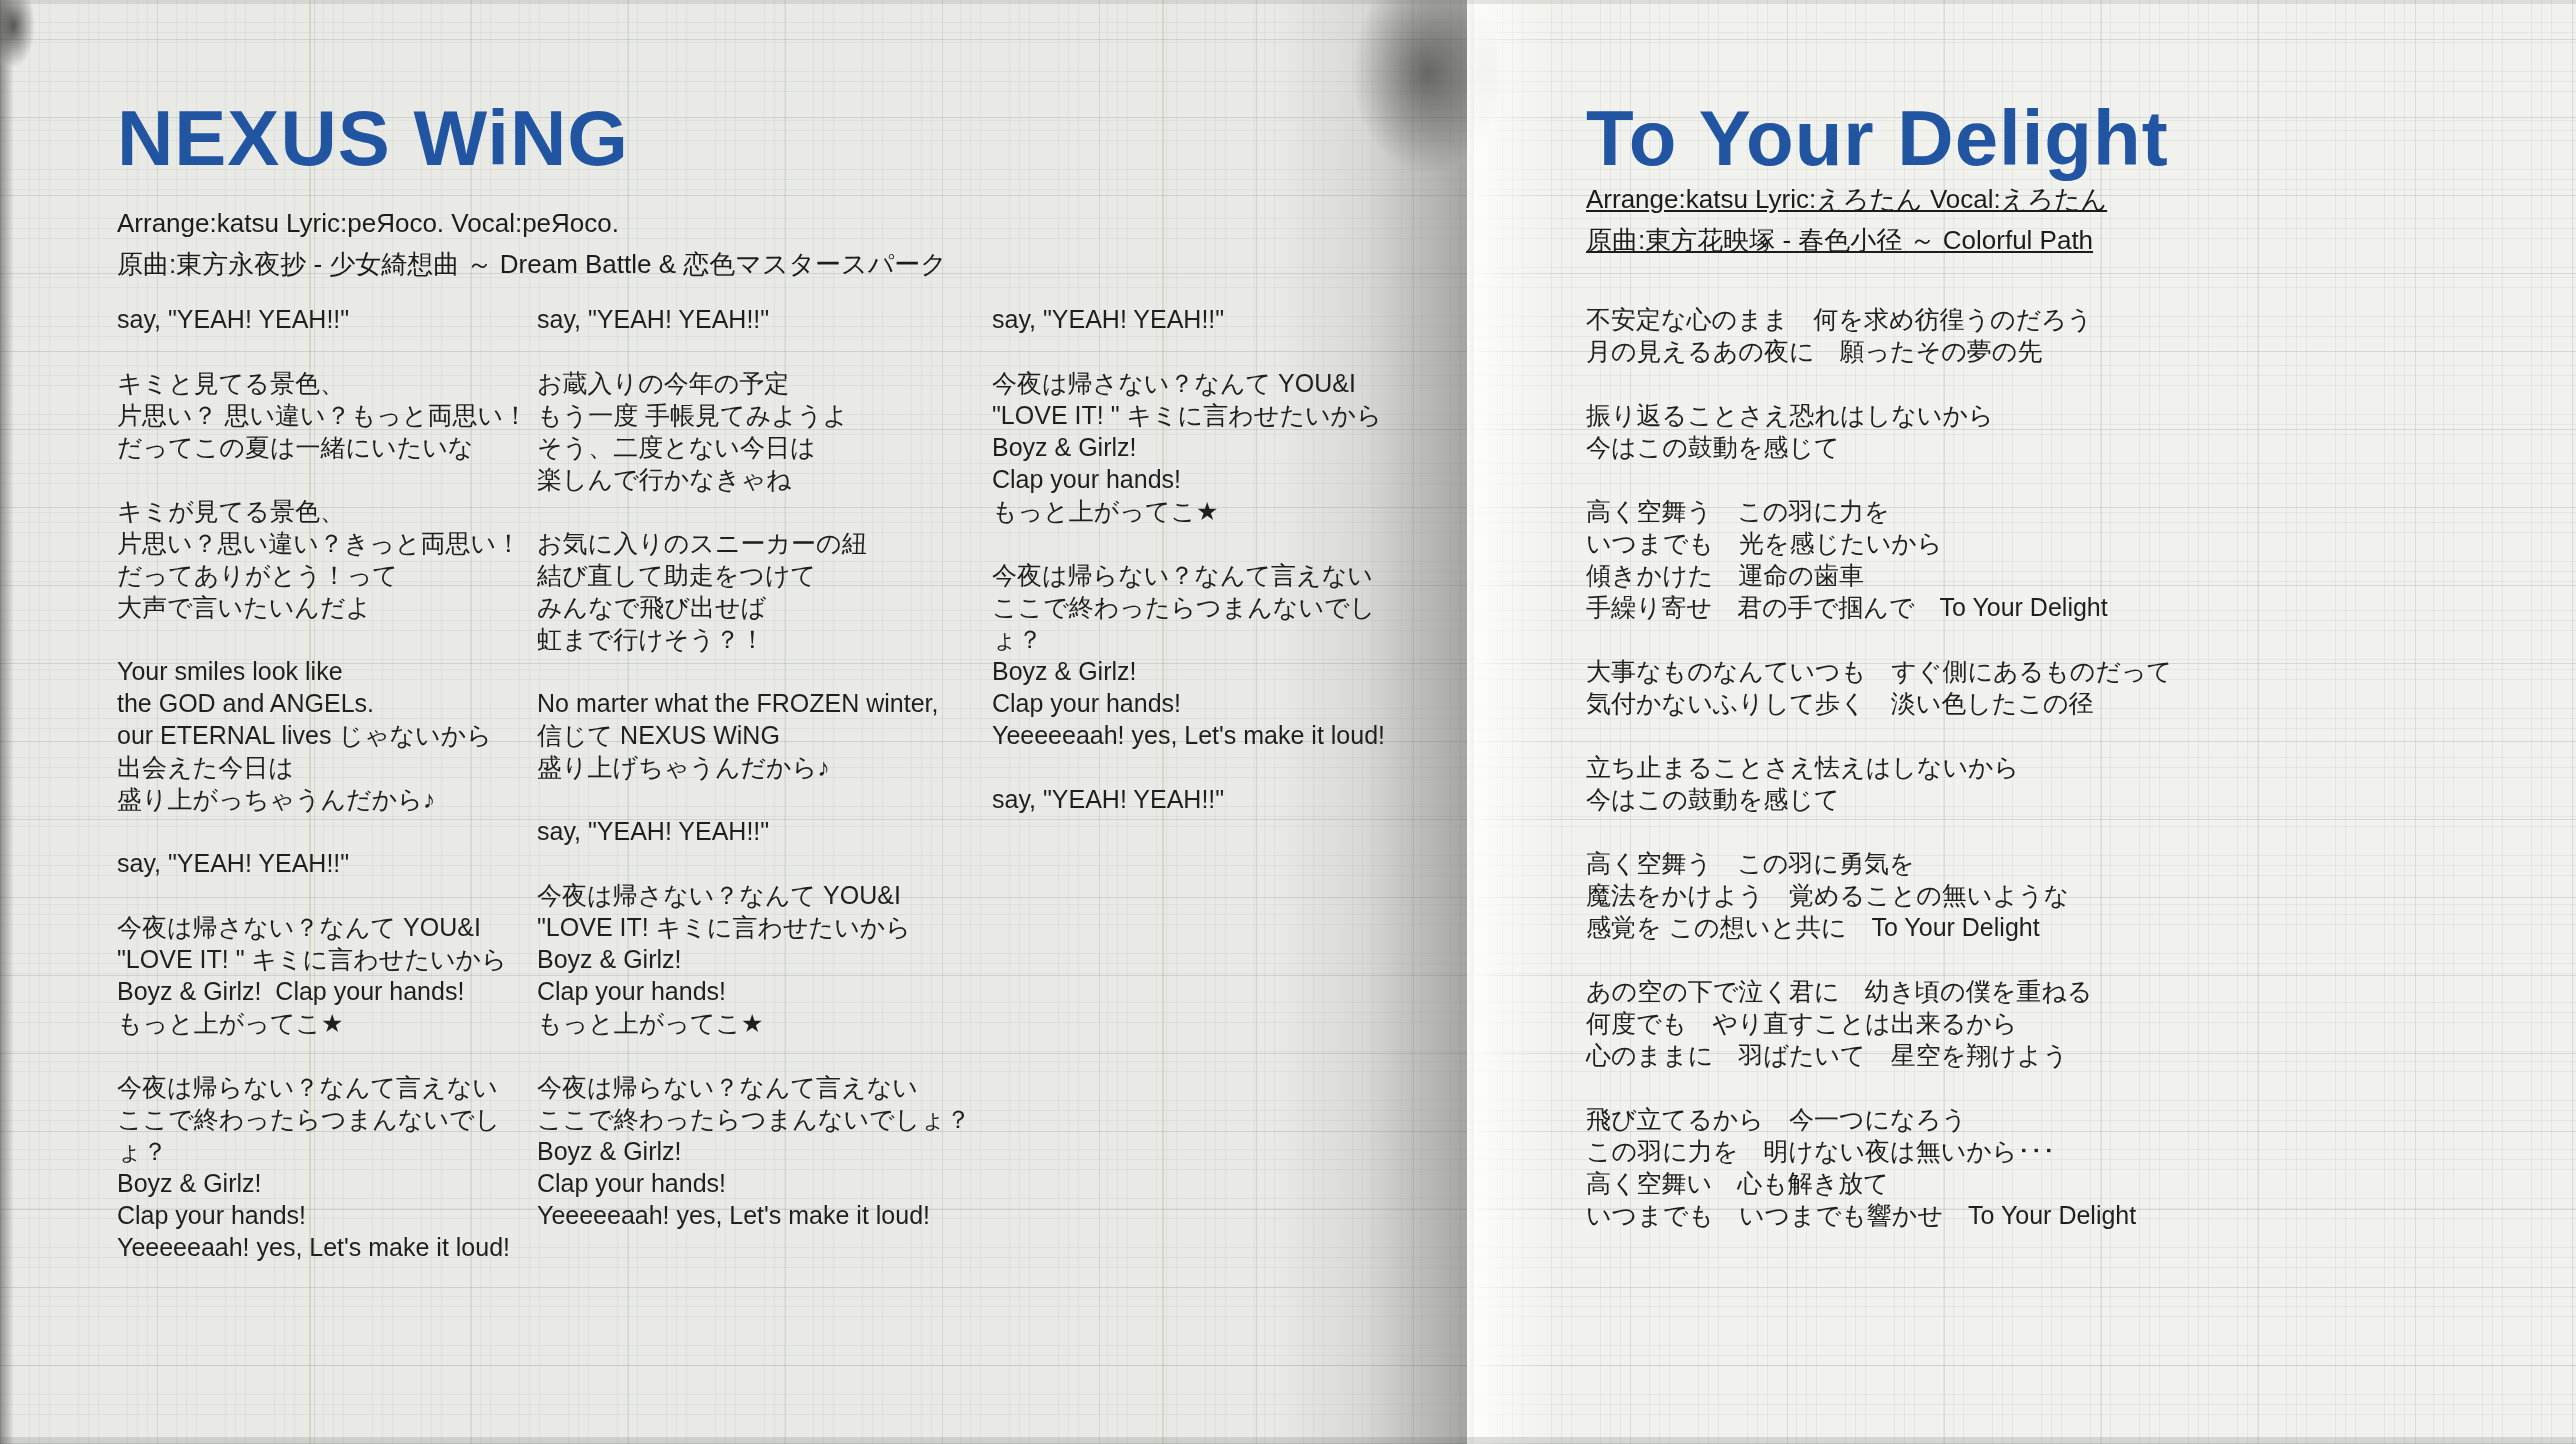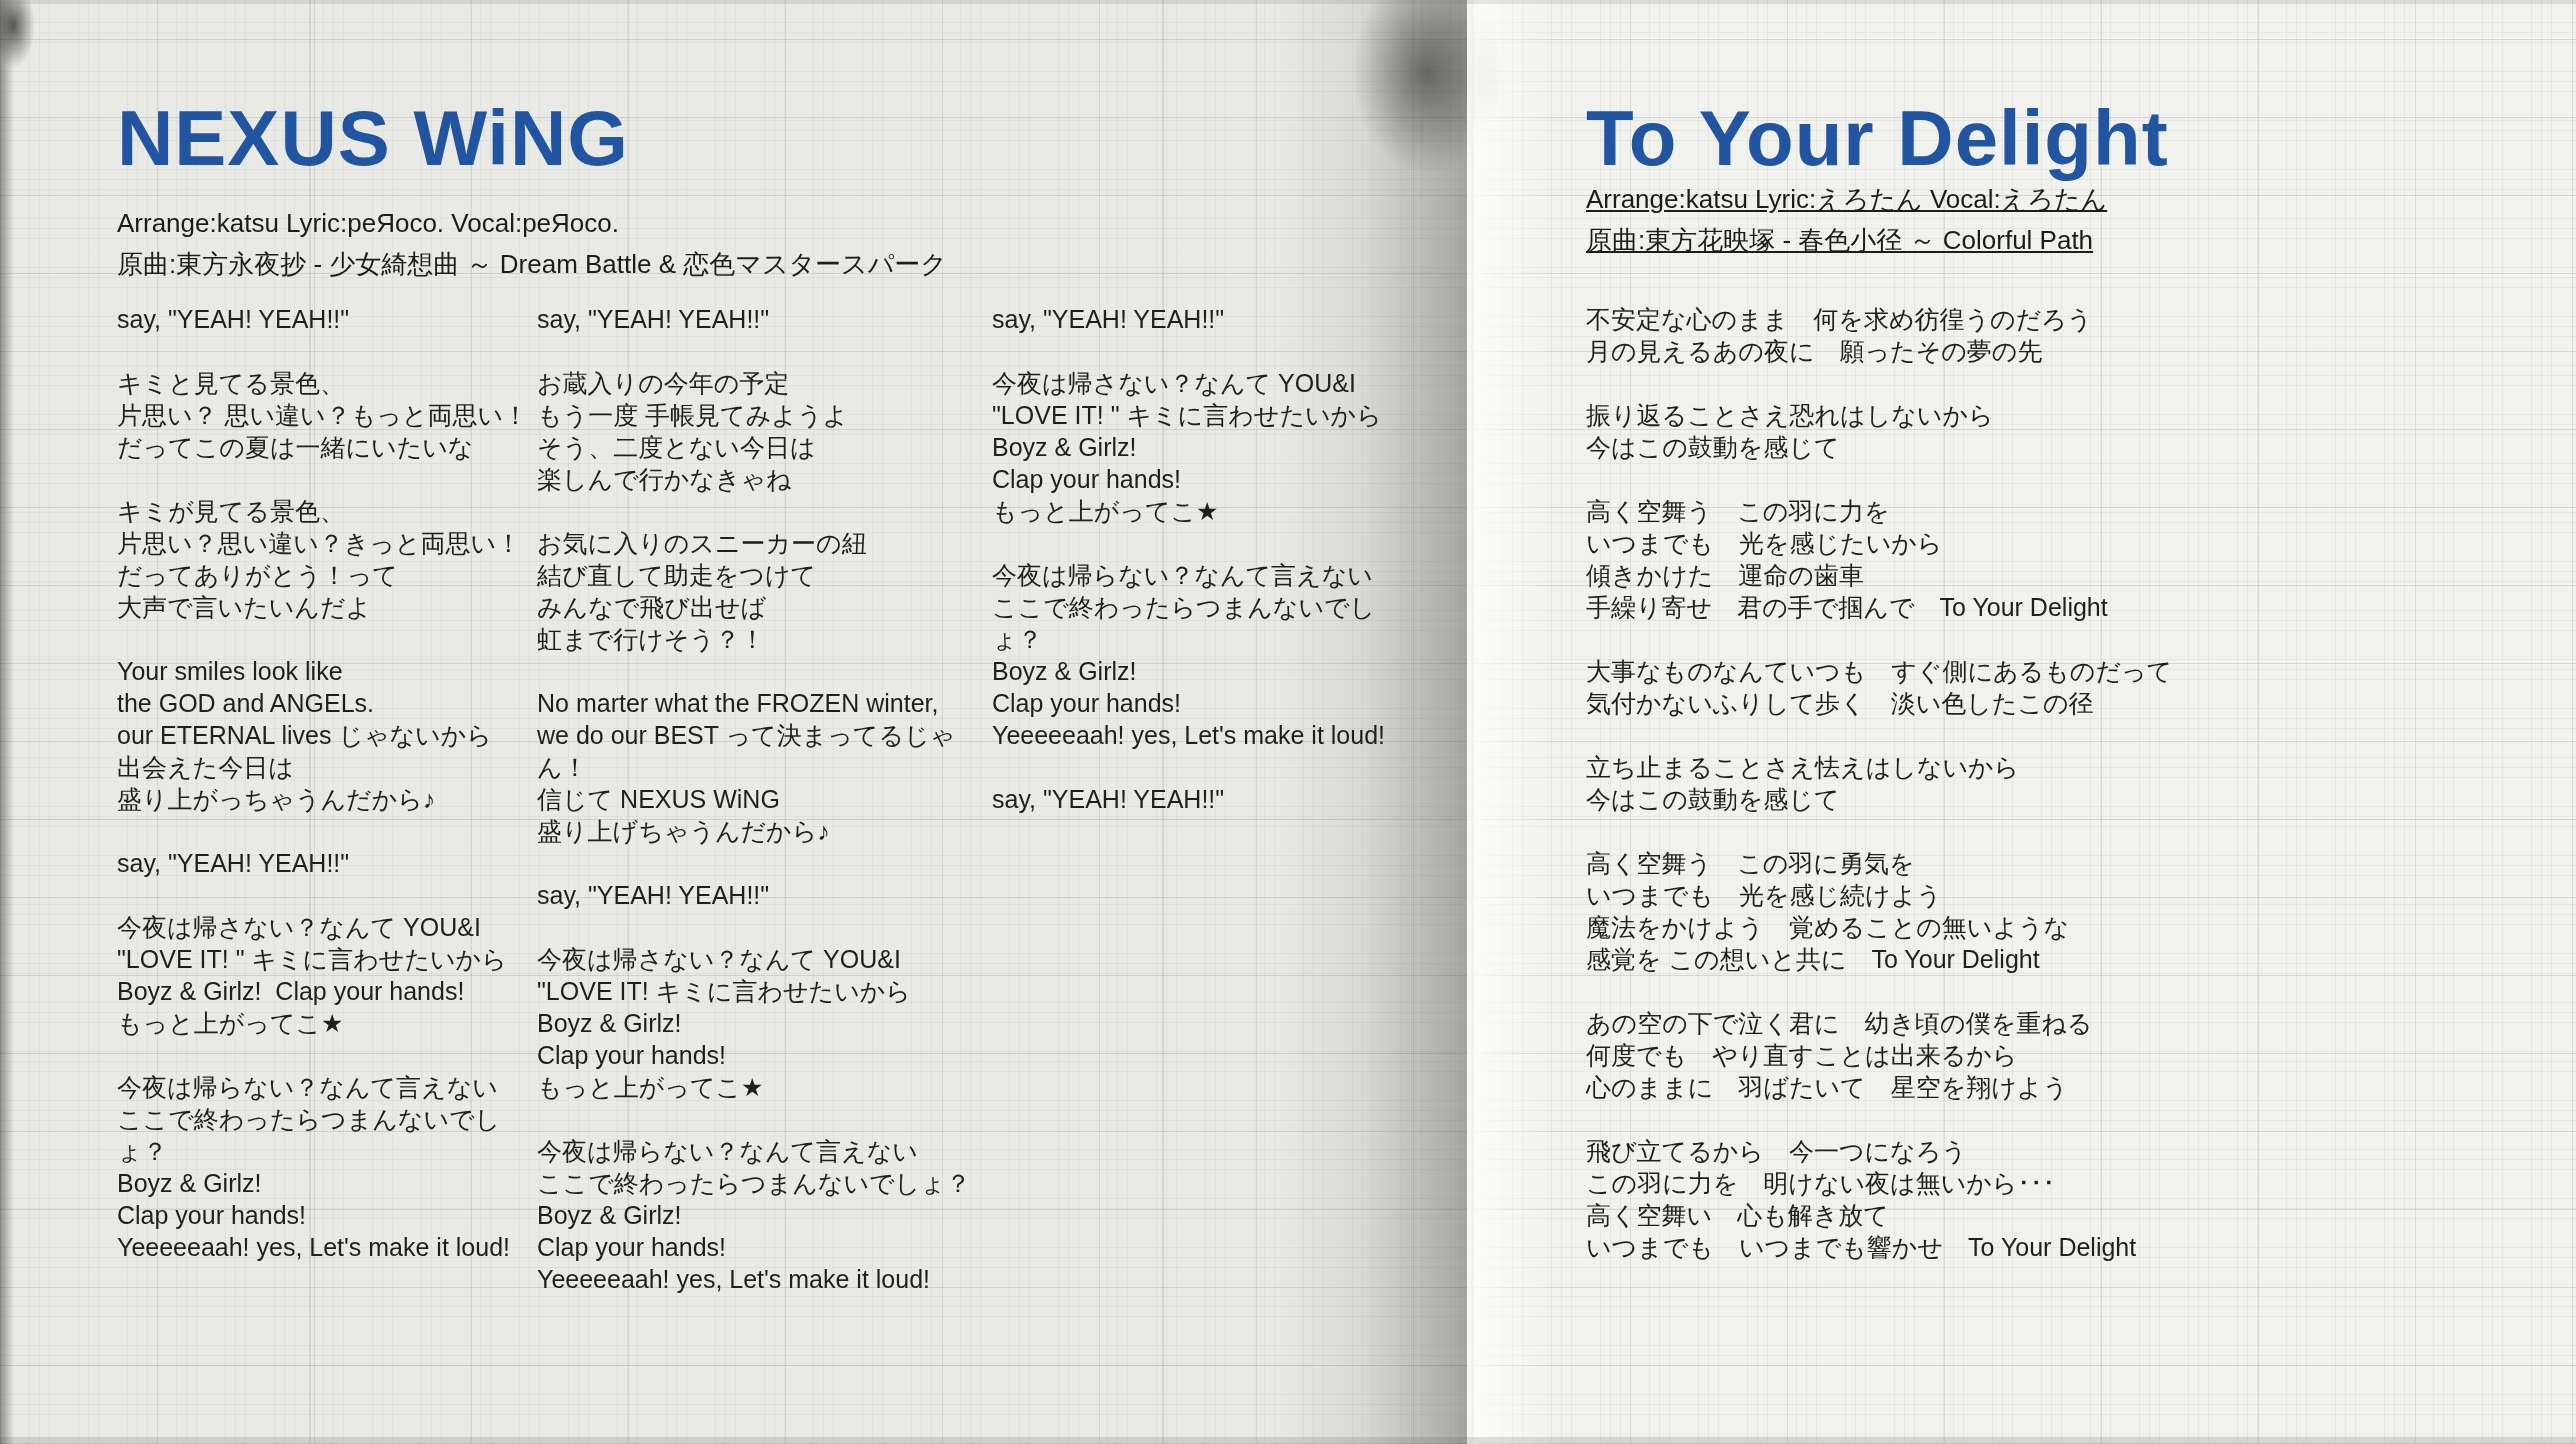--- a/index.html
+++ b/index.html
@@ -133,21 +133,20 @@
       <div class="line">楽しんで行かなきゃね</div>
     </div>
     <div class="stanza">
       <div class="line">お気に入りのスニーカーの紐</div>
       <div class="line">結び直して助走をつけて</div>
       <div class="line">みんなで飛び出せば</div>
       <div class="line">虹まで行けそう？！</div>
     </div>
     <div class="stanza">
       <div class="line">No marter what the FROZEN winter,</div>
-      <div class="line">we do our BEST って決まってるじゃん！</div>
       <div class="line">信じて NEXUS WiNG</div>
       <div class="line">盛り上げちゃうんだから♪</div>
     </div>
     <div class="stanza">
       <div class="line">say, "YEAH! YEAH!!"</div>
     </div>
     <div class="stanza">
       <div class="line">今夜は帰さない？なんて YOU&amp;I</div>
       <div class="line">"LOVE IT! キミに言わせたいから</div>
       <div class="line">Boyz &amp; Girlz!</div>
@@ -208,21 +207,20 @@
     <div class="stanza">
       <div class="line">大事なものなんていつも　すぐ側にあるものだって</div>
       <div class="line">気付かないふりして歩く　淡い色したこの径</div>
     </div>
     <div class="stanza">
       <div class="line">立ち止まることさえ怯えはしないから</div>
       <div class="line">今はこの鼓動を感じて</div>
     </div>
     <div class="stanza">
       <div class="line">高く空舞う　この羽に勇気を</div>
-      <div class="line">いつまでも　光を感じ続けよう</div>
       <div class="line">魔法をかけよう　覚めることの無いような</div>
       <div class="line">感覚を この想いと共に　To Your Delight</div>
     </div>
     <div class="stanza">
       <div class="line">あの空の下で泣く君に　幼き頃の僕を重ねる</div>
       <div class="line">何度でも　やり直すことは出来るから</div>
       <div class="line">心のままに　羽ばたいて　星空を翔けよう</div>
     </div>
     <div class="stanza">
       <div class="line">飛び立てるから　今一つになろう</div>

